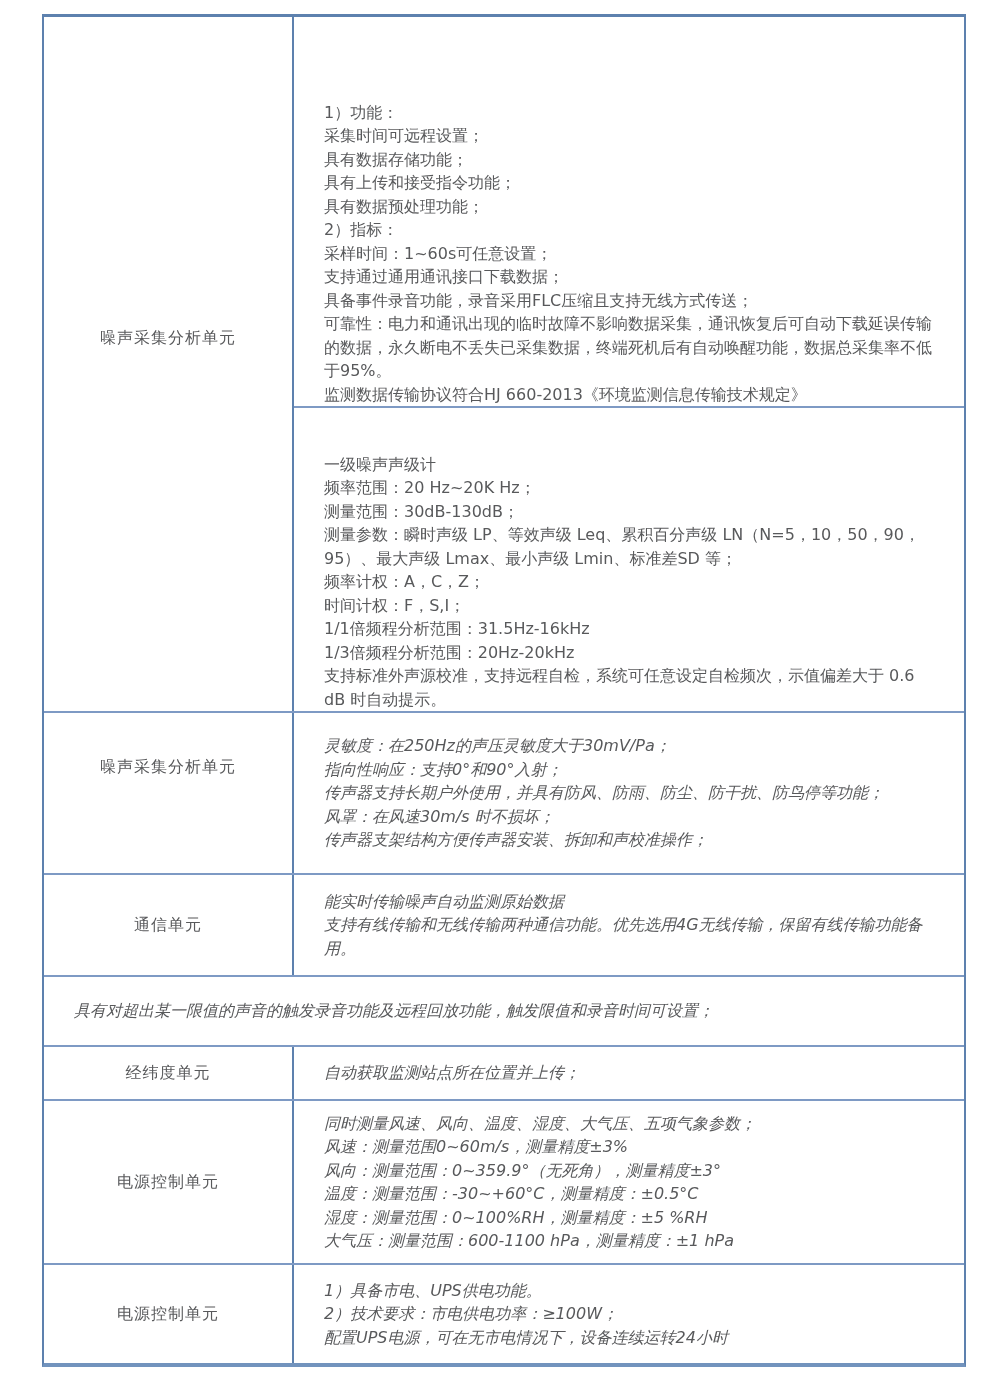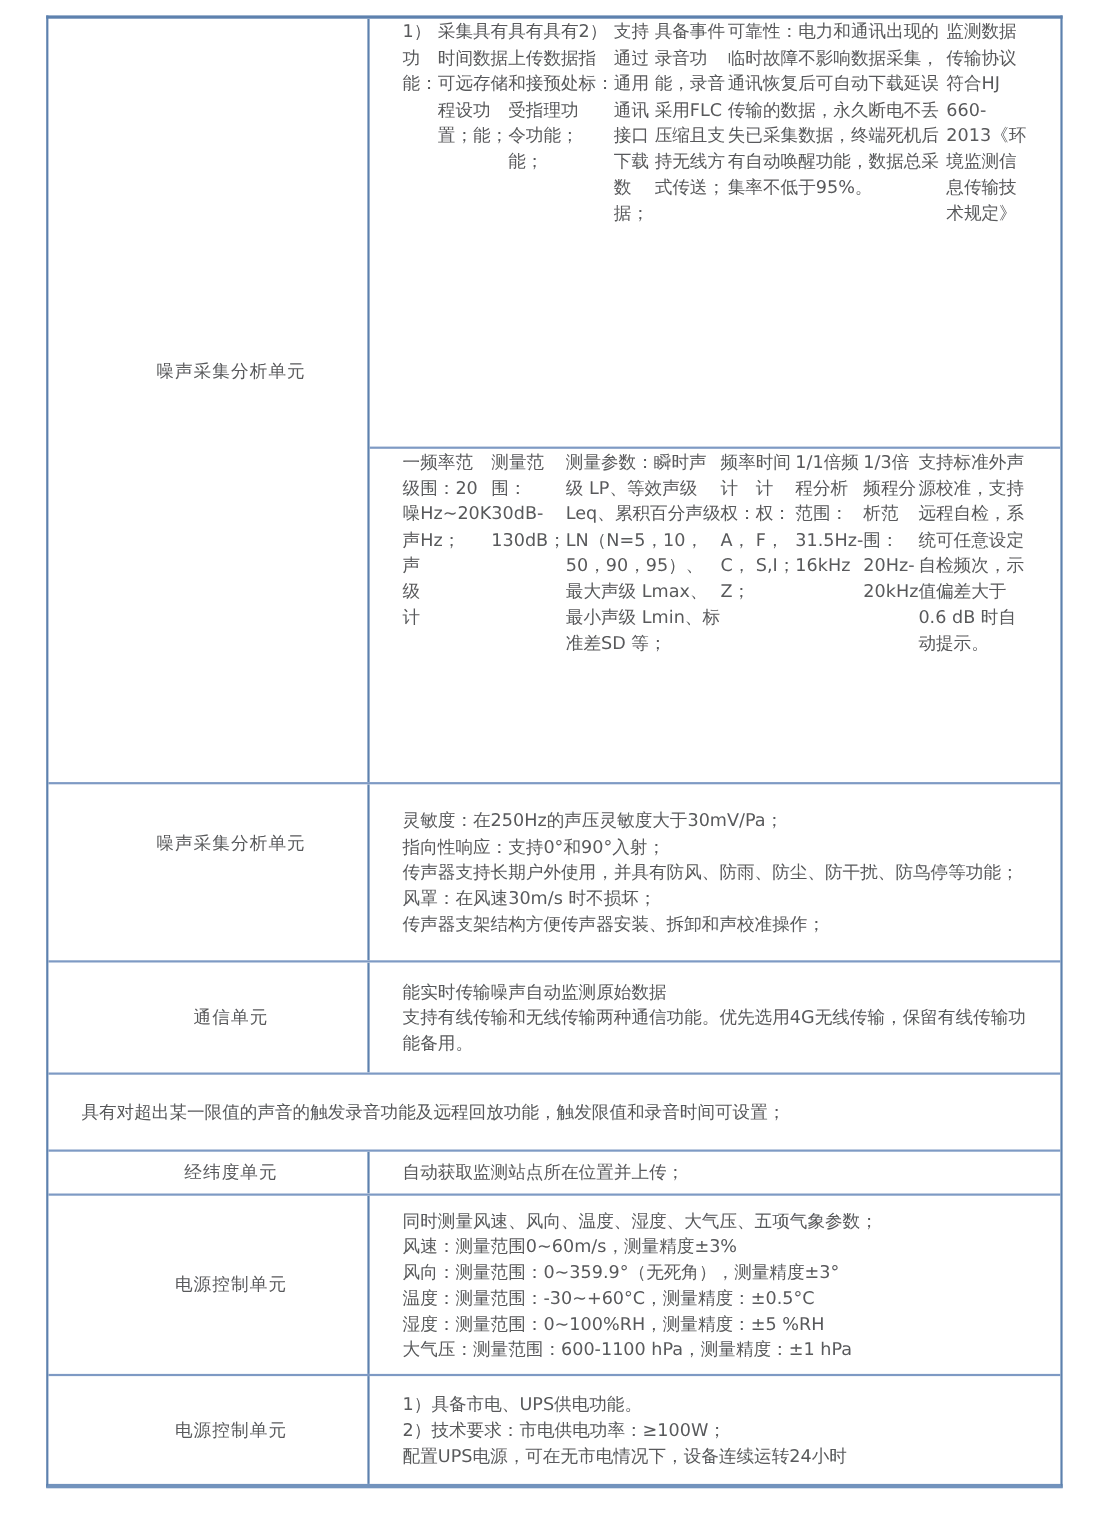--- a/index.html
+++ b/index.html
@@ -31,86 +31,87 @@
   }
   .row:last-child { border-bottom: none; }
 
   .label-cell {
     width: 250px;
     min-width: 250px;
     border-right: 2px solid #5d81ae;
     display: flex;
     align-items: center;
     justify-content: center;
-    margin-left: 42px;
   }
   .label-cell .label {
     color: #58595b;
     font-size: 16px;
     letter-spacing: 1px;
     white-space: nowrap;
   }
   .label-high .label { transform: translateY(-26px); }
 
   .content-cell {
     flex: 1;
     display: flex;
     flex-direction: column;
     justify-content: center;
     padding: 0 18px 0 30px;
+    font-style: italic;
   }
   .content-stack {
     flex: 1;
     display: flex;
     flex-direction: column;
   }
   .sub-cell {
     display: flex;
-    flex-direction: row;
-    justify-content: center;
+    flex-direction: column;
+    justify-content: flex-end;
     padding: 0 29px 0 30px;
   }
   .sub-cell.first {
     height: 391px;
     border-bottom: 2px solid #7e9ac4;
   }
   .sub-cell.second { flex: 1; }
 
   .ln {
     color: #58595b;
     font-size: 16px;
     line-height: 23.5px;
   }
 
   
   .r0 { height: 696px; }
   .r1 { height: 162px; }
   .r2 { height: 102px; }
   .r3 { height: 70px;  }
-  .r4 { height: 40px;  }
+  .r4 { height: 54px;  }
   .r5 { height: 164px; }
   .r6 { height: 98px;  }
 </style>
 </head>
 <body>
 
 <div class="spec-table">
 
   <div class="row r0">
     <div class="label-cell label-high">
       <div class="label">噪声采集分析单元</div>
     </div>
     <div class="content-stack">
       <div class="sub-cell first">
         <p class="ln">1）功能：</p>
         <p class="ln">采集时间可远程设置；</p>
         <p class="ln">具有数据存储功能；</p>
         <p class="ln">具有上传和接受指令功能；</p>
         <p class="ln">具有数据预处理功能；</p>
         <p class="ln">2）指标：</p>
+        <p class="ln">采样时间：1~60s可任意设置；</p>
         <p class="ln">支持通过通用通讯接口下载数据；</p>
         <p class="ln">具备事件录音功能，录音采用FLC压缩且支持无线方式传送；</p>
         <p class="ln">可靠性：电力和通讯出现的临时故障不影响数据采集，通讯恢复后可自动下载延误传输的数据，永久断电不丢失已采集数据，终端死机后有自动唤醒功能，数据总采集率不低于95%。</p>
         <p class="ln">监测数据传输协议符合HJ 660-2013《环境监测信息传输技术规定》</p>
       </div>
       <div class="sub-cell second">
         <p class="ln">一级噪声声级计</p>
         <p class="ln">频率范围：20 Hz~20K Hz；</p>
         <p class="ln">测量范围：30dB-130dB；</p>
         <p class="ln">测量参数：瞬时声级 LP、等效声级 Leq、累积百分声级 LN（N=5，10，50，90，95）、最大声级 Lmax、最小声级 Lmin、标准差SD 等；</p>

